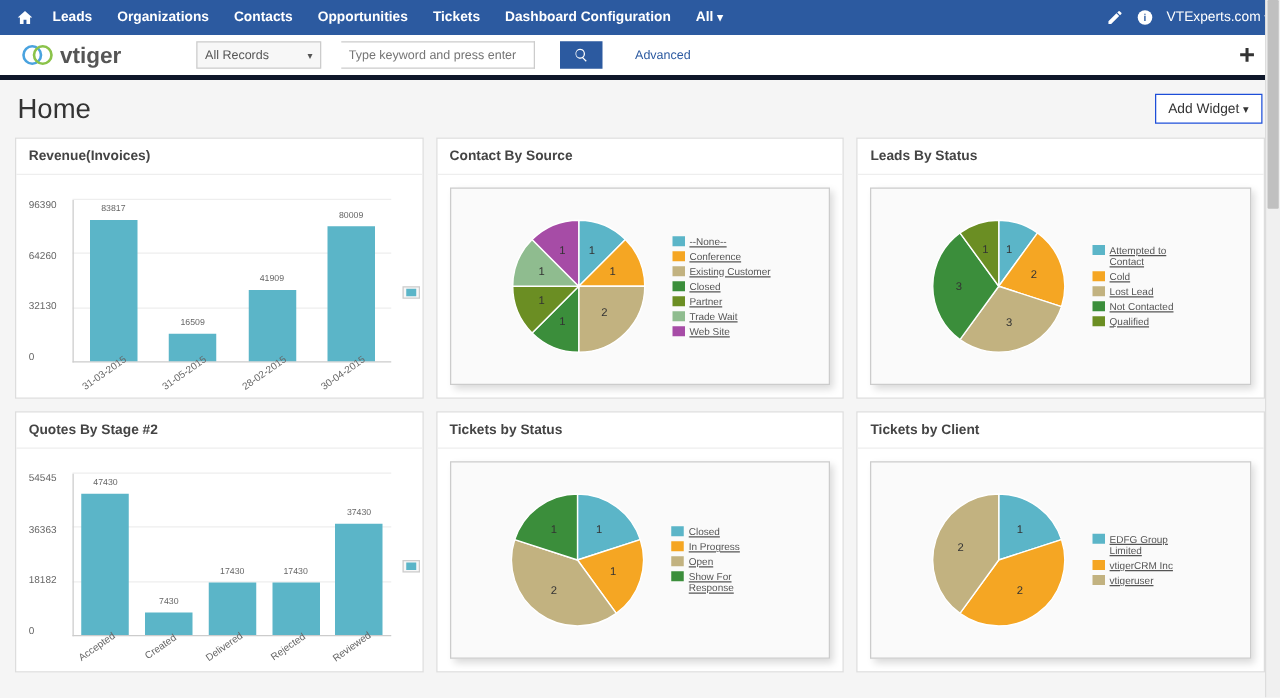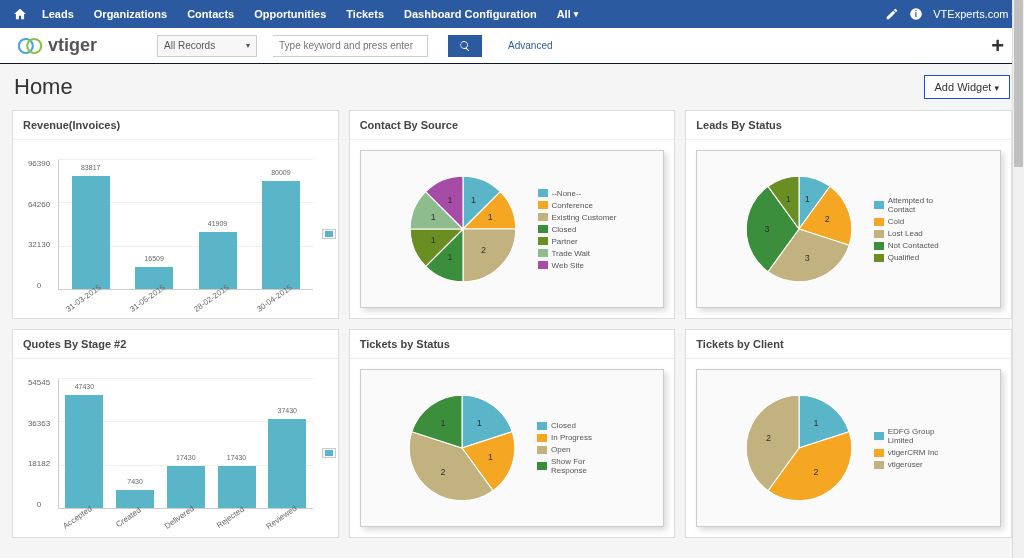--- a/index.html
+++ b/index.html
@@ -9,21 +9,21 @@
 .navbar { background: #2c5aa0; height: 28px; display: flex; align-items: center; padding: 0 8px; color: #fff; }
 .nav-home { width: 24px; height: 24px; display: flex; align-items: center; justify-content: center; cursor: pointer; }
 .nav-home svg { width: 14px; height: 14px; fill: #fff; }
 .nav-item { padding: 1px 10px; color: #fff; font-size: 11px; cursor: pointer; height: 28px; display: flex; align-items: center; font-weight: bold; }
 .nav-right { margin-left: auto; display: flex; align-items: center; gap: 10px; }
 .nav-right svg { width: 14px; height: 14px; fill: #fff; cursor: pointer; }
 .nav-user { color: #fff; font-size: 11px; cursor: pointer; }
 .chevron-down { display: inline-block; margin-left: 3px; font-size: 9px; }
 
 
-.searchbar { background: #fff; height: 36px; display: flex; align-items: center; padding: 0 8px; border-bottom: 1px solid #0f172a; }
+.searchbar { background: #fff; height: 36px; display: flex; align-items: center; padding: 0 8px; border-bottom: 4px solid #0f172a; }
 .logo { display: flex; align-items: center; margin-left: 8px; }
 .logo-icon { width: 28px; height: 28px; }
 .logo-text { font-size: 18px; font-weight: 600; color: #555; margin-left: 4px; }
 .search-controls { display: flex; align-items: center; margin-left: 60px; gap: 16px; }
 .records-select { height: 22px; width: 100px; border: 1px solid #ccc; background: #f7f7f7; font-size: 10px; padding: 0 6px; color: #555; display: flex; align-items: center; justify-content: space-between; cursor: pointer; }
 .search-input { height: 22px; width: 155px; border: 1px solid #ccc; border-left: none; font-size: 10px; padding: 0 6px; outline: none; }
 .search-btn { height: 22px; width: 34px; background: #2c5aa0; border: none; display: flex; align-items: center; justify-content: center; cursor: pointer; margin-left: 4px; }
 .search-btn svg { width: 12px; height: 12px; fill: #fff; }
 .advanced { color: #2c5aa0; font-size: 10px; margin-left: 10px; cursor: pointer; }
 .add-plus { margin-left: auto; margin-right: 12px; font-size: 22px; font-weight: bold; cursor: pointer; color: #333; }
@@ -34,41 +34,41 @@
 .add-widget-btn { margin-left: auto; background: #fff; border: 1px solid #1d4ed8; padding: 5px 10px; font-size: 11px; cursor: pointer; color: #333; }
 
 
 .dashboard { padding: 0 12px; display: grid; grid-template-columns: repeat(3, 1fr); gap: 10px; }
 .widget { background: #fff; border: 1px solid #ddd; }
 .widget-header { padding: 8px 10px; font-size: 11px; font-weight: bold; color: #444; border-bottom: 1px solid #eee; }
 .widget-body { padding: 10px; height: 178px; position: relative; }
 
 
 .bar-chart { position: relative; height: 140px; margin: 10px 5px 0 35px; }
-.y-axis { position: absolute; left: -35px; top: 0; height: 130px; display: flex; flex-direction: column; justify-content: space-between; font-size: 8px; color: #666; text-align: center; width: 32px; }
+.y-axis { position: absolute; left: -35px; top: 0; height: 130px; display: flex; flex-direction: column; justify-content: space-between; font-size: 8px; color: #666; text-align: left; width: 32px; }
 .y-axis div { height: 8px; line-height: 8px; }
 .bars { position: absolute; left: 0; right: 10px; top: 0; height: 130px; display: flex; align-items: flex-end; justify-content: space-around; border-left: 1px solid #ccc; border-bottom: 1px solid #ccc; }
 .grid-lines { position: absolute; left: 0; right: 10px; top: 0; height: 130px; pointer-events: none; }
 .grid-lines div { position: absolute; left: 0; right: 0; border-top: 1px solid #eee; }
 .bar-group { display: flex; flex-direction: column; align-items: center; width: 45px; position: relative; }
 .bar-label { position: absolute; top: -12px; font-size: 7px; color: #666; white-space: nowrap; }
 .bar { width: 38px; background: #5bb5c8; }
 .x-labels { position: absolute; left: 0; right: 10px; top: 132px; height: 30px; display: flex; justify-content: space-around; }
 .x-label { font-size: 8px; color: #666; transform: rotate(-35deg); transform-origin: center; white-space: nowrap; width: 45px; text-align: center; }
 .legend-box-mini { position: absolute; right: 2px; top: 50%; width: 14px; height: 10px; border: 1px solid #ccc; background: #f7f7f7; display: flex; align-items: center; justify-content: center; }
 .legend-box-mini span { width: 8px; height: 6px; background: #5bb5c8; }
 
 
 .pie-container { display: flex; align-items: center; justify-content: center; height: 100%; gap: 20px; border: 1px solid #ccc; background: #fafafa; padding: 6px; box-shadow: 3px 3px 6px rgba(0,0,0,0.15); }
 .pie-wrap { position: relative; width: 110px; height: 110px; }
 .pie { width: 100%; height: 100%; }
 .pie-labels { position: absolute; inset: 0; }
 .pie-num { position: absolute; font-size: 9px; color: #333; }
 .legend { display: flex; flex-direction: column; gap: 3px; font-size: 8px; color: #555; max-width: 80px; }
-.legend-row { display: flex; align-items: center; gap: 4px; }
+.legend-row { display: flex; gap: 4px; text-decoration: underline; }
 .legend-swatch { width: 10px; height: 8px; flex-shrink: 0; }
 
 
 .vscroll { position: absolute; right: 0; top: 0; bottom: 0; width: 12px; background: #f0f0f0; border-left: 1px solid #ddd; }
 .vscroll-thumb { position: absolute; left: 1px; right: 1px; top: 0; height: 30%; background: #c0c0c0; border-radius: 1px; }
 </style>
 </head>
 <body>
 
 <div class="navbar">

